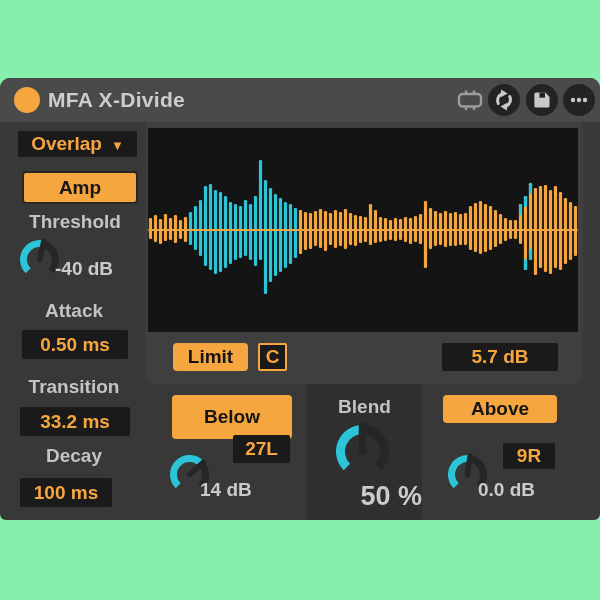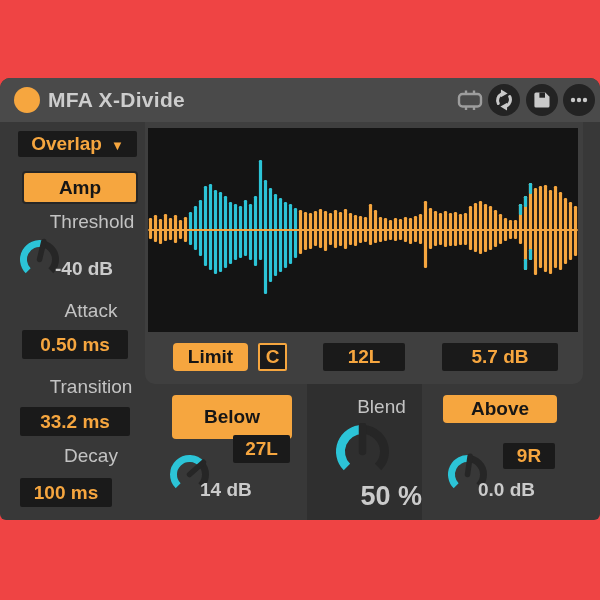--- a/index.html
+++ b/index.html
@@ -1,16 +1,16 @@
 <!DOCTYPE html>
 <html style="--orange: #f6a63f; --cyan: #2cc4d7; --titlebar: #4a4a4a; --body: #383838; --panel: #3f3f3f; --boxbg: #1a1a1a; --gray: #c3c3c3;"><head>
 <meta charset="utf-8">
 <style>
   html,body{margin:0;padding:0;background:#000;}
-  #stage{position:relative;width:600px;height:600px;background:#ef4444;overflow:hidden;
+  #stage{position:relative;width:600px;height:600px;background:#86efac;overflow:hidden;
          font-family:"Liberation Sans",sans-serif;-webkit-font-smoothing:antialiased;}
   #device{position:absolute;left:0;top:78px;width:600px;height:442px;
           background:var(--body,#383838);border-radius:10px 10px 6px 6px;overflow:hidden;}
   .titlebar{position:absolute;left:0;top:0;width:600px;height:44px;background:var(--titlebar,#4a4a4a);}
   .power{position:absolute;left:14px;top:9px;width:26px;height:26px;border-radius:50%;
          background:var(--orange,#f6a63f);}
   .title{position:absolute;left:48px;top:0;height:44px;line-height:44px;
          font-size:21px;font-weight:bold;color:#cdcdcd;letter-spacing:.3px;}
   .tb-icon-btn{position:absolute;top:6px;width:32px;height:32px;border-radius:50%;
                background:#232323;display:flex;align-items:center;justify-content:center;}
@@ -18,21 +18,21 @@
   
   .wave-panel{position:absolute;left:145px;top:44px;width:438px;height:262px;
               background:var(--panel,#3f3f3f);border-radius:0 0 10px 10px;}
   .waveform{position:absolute;left:148px;top:50px;width:430px;height:204px;background:#141414;}
   .blend-strip{position:absolute;left:307px;top:306px;width:115px;height:136px;background:#2f2f2f;}
   
   .obtn{position:absolute;background:var(--orange,#f6a63f);color:#161616;font-weight:bold;
         font-size:19px;display:flex;align-items:center;justify-content:center;border-radius:4px;}
   .nbox{position:absolute;background:var(--boxbg,#1a1a1a);color:var(--orange,#f6a63f);
         font-weight:bold;font-size:19px;display:flex;align-items:center;justify-content:center;border-radius:2px;}
-  .glabel{position:absolute;color:var(--gray,#c3c3c3);font-weight:normal;font-size:19px;text-align:center;padding-left:17px;}
+  .glabel{position:absolute;color:var(--gray,#c3c3c3);font-weight:bold;font-size:19px;text-align:center;}
   .gvalue{position:absolute;color:#cbcbcb;font-weight:bold;font-size:19px;}
   .knob{position:absolute;}
   .caret{font-size:13px;margin-left:9px;transform:translateY(1px);}
   .cbtn{border:2px solid var(--orange,#f6a63f);background:var(--boxbg,#1a1a1a);
         color:var(--orange,#f6a63f);}
 </style>
 </head>
 <body>
 
 <div id="stage">
@@ -192,21 +192,20 @@
         <rect x="405.9" y="58" width="3.2" height="82" rx="1.2" fill="#f6a63f"></rect>
         <rect x="410.9" y="64" width="3.2" height="78" rx="1.2" fill="#f6a63f"></rect>
         <rect x="415.9" y="70" width="3.2" height="66" rx="1.2" fill="#f6a63f"></rect>
         <rect x="420.9" y="74" width="3.2" height="58" rx="1.2" fill="#f6a63f"></rect>
         <rect x="425.9" y="78" width="3.2" height="50" rx="1.2" fill="#f6a63f"></rect>
         <rect x="0" y="101" width="430" height="2" rx="1.2" fill="#f6a63f"></rect>
       </svg>
 
     <div class="obtn" style="left:173px;top:265px;width:75px;height:28px">Limit</div>
     <div class="nbox cbtn" style="left:258px;top:265px;width:25px;height:24px">C</div>
-    <div class="nbox" style="left:323px;top:265px;width:82px;height:28px">12L</div>
     <div class="nbox" style="left:442px;top:265px;width:116px;height:28px">5.7 dB</div>
 
     <div class="blend-strip"></div>
 
     <div class="obtn" style="left:172px;top:317px;width:120px;height:44px">Below</div>
     <div class="nbox" style="left:233px;top:357px;width:57px;height:28px">27L</div>
     <svg class="knob" style="left:168px;top:375px" width="43" height="43" viewBox="0 0 43 43">
         <path d="M 10.186291501015239 32.81370849898476 A 16 16 0 1 1 32.81370849898476 32.81370849898476" stroke="#262626" stroke-width="7" fill="none"></path>
         <path d="M 10.186291501015239 32.81370849898476 A 16 16 0 1 1 33.50177711408736 10.919010154821574" stroke="#2cc4d7" stroke-width="7" fill="none"></path>
         <line x1="21.5" y1="21.5" x2="35.377054788163505" y2="9.265730491512445" stroke="#262626" stroke-width="5.5" stroke-linecap="round"></line>

